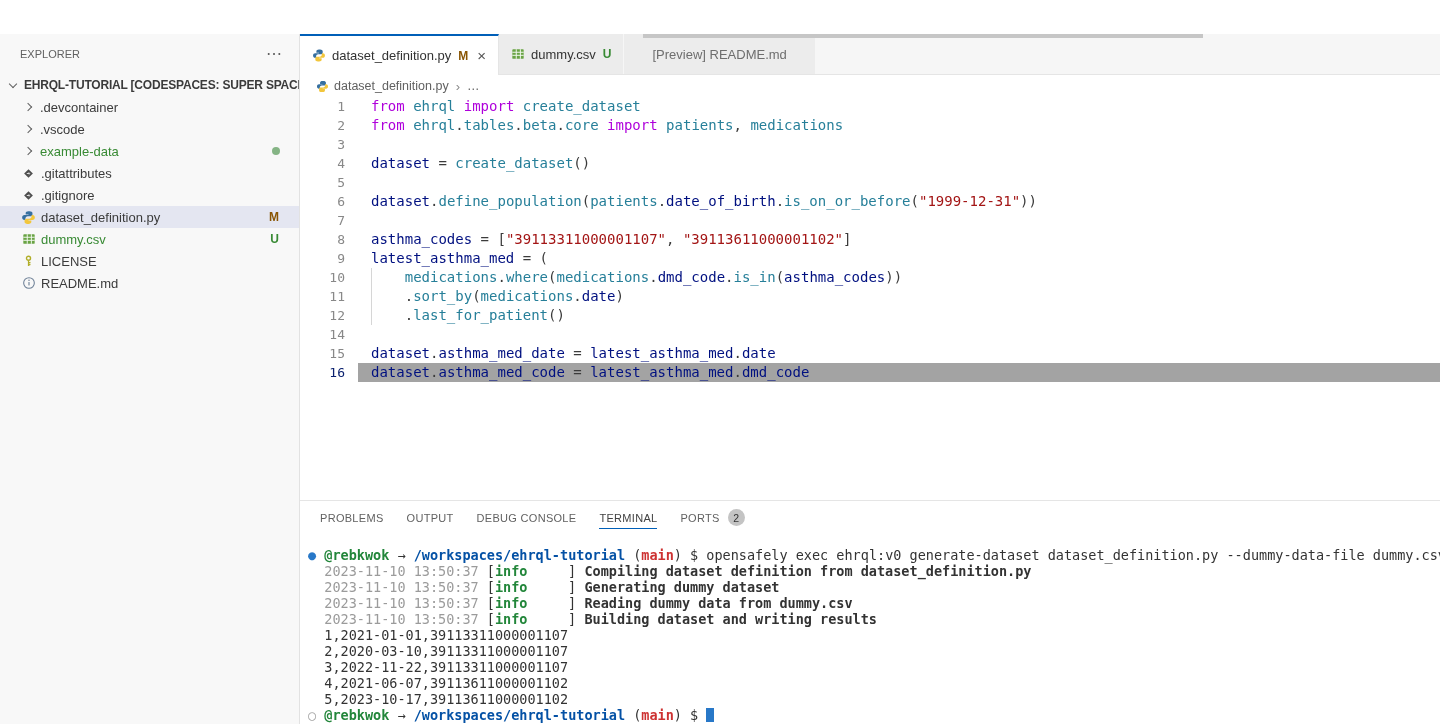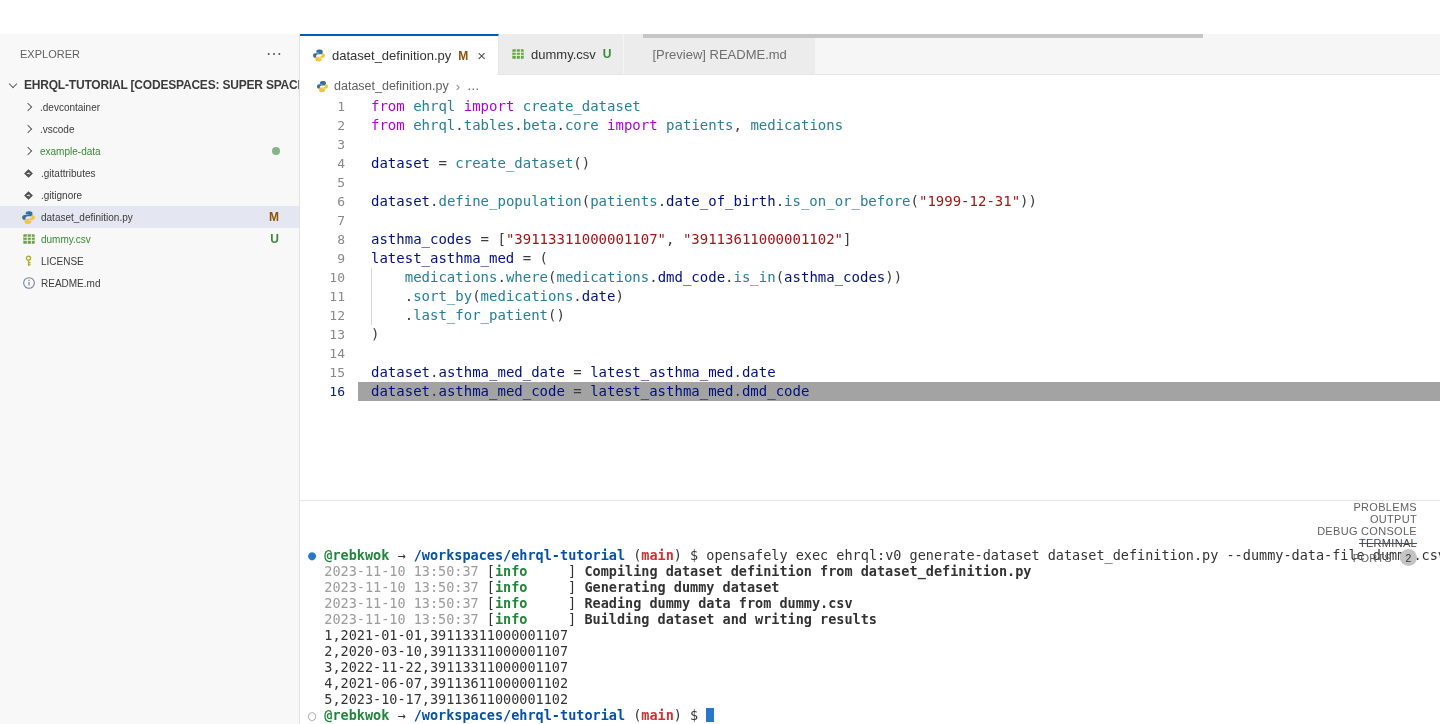--- a/index.html
+++ b/index.html
@@ -12,21 +12,21 @@
   .sb-title{font-size:11px;color:#616161;}
   .sb-more{color:#616161;font-size:16px;letter-spacing:1px;cursor:pointer;line-height:10px;}
   .chev{width:5px;height:5px;border-right:1.4px solid #616161;border-bottom:1.4px solid #616161;display:inline-block;flex:none;}
   .chev.right{transform:rotate(-45deg);margin:0 9px 0 5px;}
   .chev.down{transform:rotate(45deg);margin:-2px 8px 0 2px;}
   .root-row{height:22px;display:flex;align-items:center;padding-left:8px;cursor:pointer;}
   .root-label{font-weight:700;font-size:12px;color:#3b3b3b;letter-spacing:-0.2px;white-space:nowrap;overflow:hidden;max-width:276px;}
   .tree-row{height:22px;display:flex;align-items:center;padding-left:20px;cursor:pointer;position:relative;}
   .tree-row.selected{background:#e4e6f1;}
   .ficon{width:15px;height:15px;margin:0 5px 0 1px;flex:none;display:inline-flex;align-items:center;justify-content:center;}
-  .tree-label{font-size:10px;color:#3b3b3b;white-space:nowrap;}
+  .tree-label{font-size:13px;color:#3b3b3b;white-space:nowrap;}
   .green{color:#388a34;}
   .badge{position:absolute;right:20px;font-size:12px;font-weight:600;}
   .badge.m{color:#895503;}
   .badge.u{color:#388a34;}
   .gitdot{position:absolute;right:19px;width:8px;height:8px;border-radius:50%;background:#85b485;}
 
   
   .editor-col{flex:1;display:flex;flex-direction:column;min-width:0;}
   .tabbar{height:41px;background:#f6f6f6;border-bottom:1px solid #e5e5e5;box-sizing:border-box;display:flex;align-items:flex-start;position:relative;}
   .tab-hscrollbar{position:absolute;top:0;left:343px;width:560px;height:4px;background:#c6c6c6;cursor:pointer;}
@@ -54,21 +54,21 @@
   .crow.active .ctext{background:#a3a3a3;}
   .crow.guide .ctext::before{content:"";position:absolute;left:13px;top:0;height:19px;border-left:1px solid #d6d6d6;}
   .tk-k{color:#af00db;}
   .tk-m{color:#267f99;}
   .tk-v{color:#001080;}
   .tk-p{color:#3b3b3b;}
   .tk-s{color:#a31515;}
 
   
   .panel{height:258px;border-top:1px solid #e5e5e5;box-sizing:border-box;display:flex;flex-direction:column;background:#fff;}
-  .panel-header{height:33px;min-height:33px;display:flex;align-items:flex-end;padding-left:20px;flex-direction:column;}
+  .panel-header{height:33px;min-height:33px;display:flex;align-items:flex-end;padding-left:20px;}
   .ptab{font-size:11px;color:#616161;letter-spacing:0.3px;height:100%;display:flex;align-items:center;position:relative;cursor:pointer;margin-right:23px;}
   .ptab.active{color:#424242;}
   .ptab.active::after{content:"";position:absolute;left:0;right:0;bottom:5px;border-bottom:1px solid #005fb8;}
   .pbadge{margin-left:8px;background:#c4c4c4;color:#333;border-radius:50%;width:17px;height:17px;font-size:10.5px;display:flex;align-items:center;justify-content:center;letter-spacing:0;}
   .terminal{flex:1;font-family:"DejaVu Sans Mono","Liberation Mono",monospace;font-size:13.5px;line-height:16px;padding:13px 0 0 8px;color:#333;overflow:hidden;}
   .tline{height:16px;white-space:pre;}
   .tm-a{color:#333;}
   .tm-b{color:#2878c8;}
   .tm-o{color:#a6a6a6;}
   .tm-u{color:#22863a;font-weight:700;}
@@ -216,21 +216,20 @@
         <div class="crow"><span class="gutter">3</span><span class="ctext"></span></div>
         <div class="crow"><span class="gutter">4</span><span class="ctext"><span class="tk-v">dataset</span><span class="tk-p"> = </span><span class="tk-m">create_dataset</span><span class="tk-p">()</span></span></div>
         <div class="crow"><span class="gutter">5</span><span class="ctext"></span></div>
         <div class="crow"><span class="gutter">6</span><span class="ctext"><span class="tk-v">dataset</span><span class="tk-p">.</span><span class="tk-m">define_population</span><span class="tk-p">(</span><span class="tk-m">patients</span><span class="tk-p">.</span><span class="tk-v">date_of_birth</span><span class="tk-p">.</span><span class="tk-m">is_on_or_before</span><span class="tk-p">(</span><span class="tk-s">"1999-12-31"</span><span class="tk-p">))</span></span></div>
         <div class="crow"><span class="gutter">7</span><span class="ctext"></span></div>
         <div class="crow"><span class="gutter">8</span><span class="ctext"><span class="tk-v">asthma_codes</span><span class="tk-p"> = [</span><span class="tk-s">"39113311000001107"</span><span class="tk-p">, </span><span class="tk-s">"39113611000001102"</span><span class="tk-p">]</span></span></div>
         <div class="crow"><span class="gutter">9</span><span class="ctext"><span class="tk-v">latest_asthma_med</span><span class="tk-p"> = (</span></span></div>
         <div class="crow guide"><span class="gutter">10</span><span class="ctext"><span class="tk-p">    </span><span class="tk-m">medications</span><span class="tk-p">.</span><span class="tk-m">where</span><span class="tk-p">(</span><span class="tk-m">medications</span><span class="tk-p">.</span><span class="tk-v">dmd_code</span><span class="tk-p">.</span><span class="tk-m">is_in</span><span class="tk-p">(</span><span class="tk-v">asthma_codes</span><span class="tk-p">))</span></span></div>
         <div class="crow guide"><span class="gutter">11</span><span class="ctext"><span class="tk-p">    .</span><span class="tk-m">sort_by</span><span class="tk-p">(</span><span class="tk-m">medications</span><span class="tk-p">.</span><span class="tk-v">date</span><span class="tk-p">)</span></span></div>
         <div class="crow guide"><span class="gutter">12</span><span class="ctext"><span class="tk-p">    .</span><span class="tk-m">last_for_patient</span><span class="tk-p">()</span></span></div>
-        <div class="crow"><span class="gutter">13</span><span class="ctext"><span class="tk-p">)</span></span></div>
         <div class="crow"><span class="gutter">14</span><span class="ctext"></span></div>
         <div class="crow"><span class="gutter">15</span><span class="ctext"><span class="tk-v">dataset</span><span class="tk-p">.</span><span class="tk-v">asthma_med_date</span><span class="tk-p"> = </span><span class="tk-v">latest_asthma_med</span><span class="tk-p">.</span><span class="tk-v">date</span></span></div>
         <div class="crow active"><span class="gutter">16</span><span class="ctext"><span class="tk-v">dataset</span><span class="tk-p">.</span><span class="tk-v">asthma_med_code</span><span class="tk-p"> = </span><span class="tk-v">latest_asthma_med</span><span class="tk-p">.</span><span class="tk-v">dmd_code</span></span></div>
       </div>
 
     <div class="panel">
       <div class="panel-header" id="panel-tabs">
           <div class="ptab">
             <span>PROBLEMS</span>
           </div>

